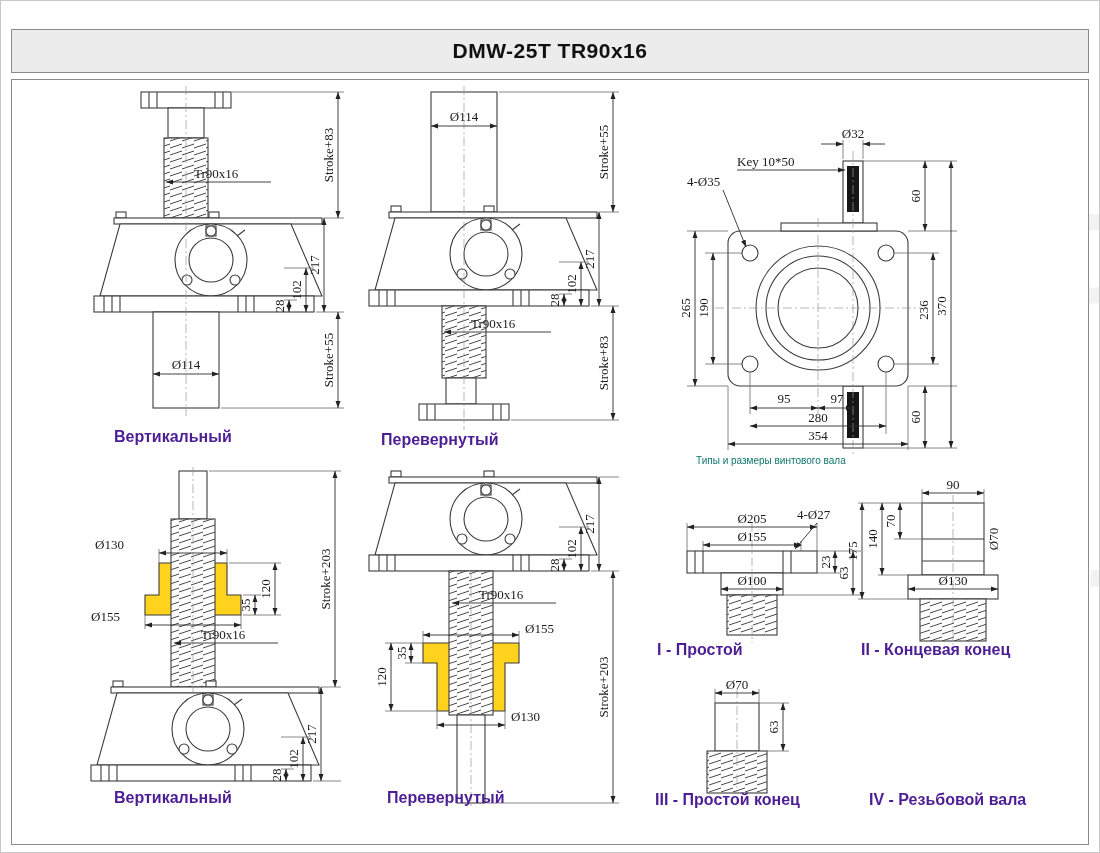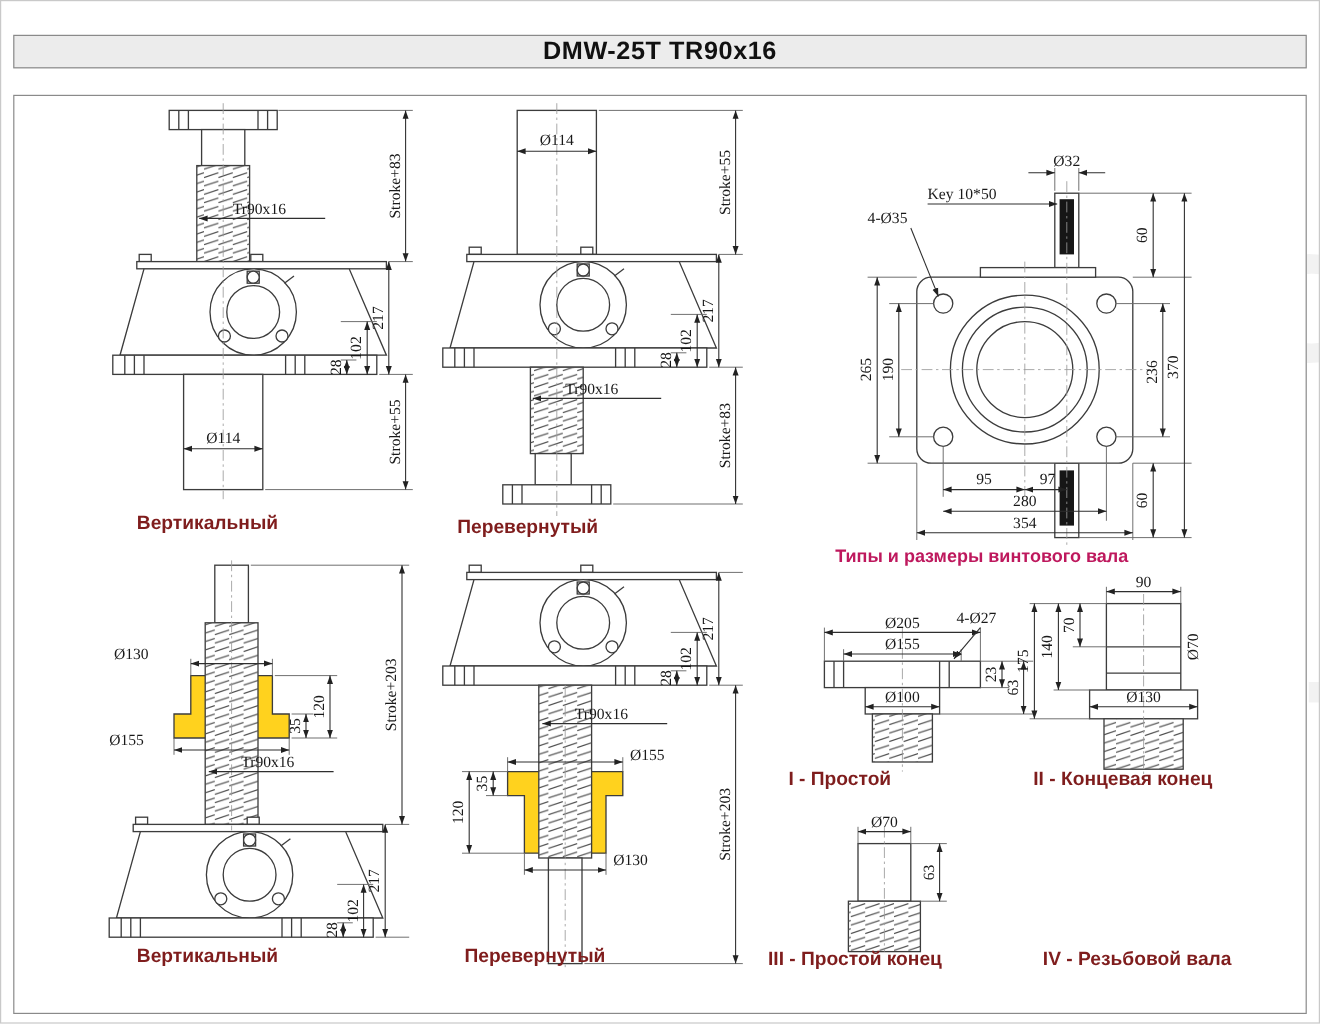--- a/index.html
+++ b/index.html
@@ -1,27 +1,27 @@
 <!DOCTYPE html>
 <html><head>
 <meta charset="utf-8">
 <style>
   *{margin:0;padding:0;box-sizing:border-box}
   html,body{background:#fff}
   body{width:1100px;height:853px;overflow:hidden;font-family:"Liberation Sans",sans-serif}
   .page{position:relative;width:1100px;height:853px;background:#fff;border:1px solid #c9c9c9;overflow:hidden}
-  .titlebar{position:absolute;left:10px;top:28px;width:1078px;height:28px;background:#ececec;border:1px solid #8a8a8a;
+  .titlebar{position:absolute;left:10px;top:28px;width:1078px;height:44px;background:#ececec;border:1px solid #8a8a8a;
             display:flex;align-items:center;justify-content:center;z-index:3}
   .titlebar span{font-weight:bold;font-size:21px;color:#111;letter-spacing:.5px}
   .main{position:absolute;left:10px;top:78px;width:1078px;height:766px;border:1px solid #8a8a8a;background:#fff;z-index:1}
   .wm{position:absolute;font-weight:bold;font-size:120px;letter-spacing:14px;color:rgba(0,0,0,0.05);
       white-space:nowrap;pointer-events:none;z-index:1;font-family:"DejaVu Sans",sans-serif}
   .dwg{position:absolute;z-index:2}
-  .lbl{position:absolute;font-weight:bold;font-size:16px;color:#7f1d1d;z-index:2}
-  .heading{position:absolute;font-weight:bold;font-size:15px;color:#be185d;z-index:2}
+  .lbl{position:absolute;font-weight:bold;font-size:16px;color:#4c1d95;z-index:2}
+  .heading{position:absolute;font-weight:normal;font-size:10px;color:#0f766e;z-index:2}
   svg{overflow:visible;display:block}
   svg text{font-family:"Liberation Serif",serif;font-size:13px;fill:#191919}
   .ln{stroke:#3c3c3c;stroke-width:1.1;fill:#fff}
   .lnn{stroke:#3c3c3c;stroke-width:1.1;fill:none}
   .thin{stroke:#6a6a6a;stroke-width:.8;fill:none}
   .cl{stroke:#999;stroke-width:.7;stroke-dasharray:9 3 2 3;fill:none}
   .dim{stroke:#2e2e2e;stroke-width:.9;fill:none}
 </style>
 </head>
 <body>
@@ -168,21 +168,21 @@
       <text transform="rotate(-90 215 198)" x="215" y="198" text-anchor="middle">102</text>
       <line class="dim" x1="203" y1="208" x2="203" y2="220" marker-start="url(#as)" marker-end="url(#ae)"></line>
       <text transform="rotate(-90 198 214)" x="198" y="214" text-anchor="middle">28</text>
       <line class="dim" x1="252" y1="220" x2="252" y2="334" marker-start="url(#as)" marker-end="url(#ae)"></line>
       <text transform="rotate(-90 247 277)" x="247" y="277" text-anchor="middle">Stroke+83</text>
     </g>
   </svg>
   </div>
   <div class="lbl" style="left:380px;top:430px">Перевернутый</div>
 
-  <div class="dwg" style="left:708px;top:95px">
+  <div class="dwg" style="left:672px;top:95px">
   <svg width="310" height="310" viewBox="0 0 310 310">
     <g>
       <rect class="ln" x="170" y="65" width="20" height="62"></rect>
       <rect x="174" y="70" width="12" height="46" fill="#161616"></rect>
       <rect class="ln" x="170" y="290" width="20" height="62"></rect>
       <rect x="174" y="296" width="12" height="46" fill="#161616"></rect>
       <rect class="ln" x="55" y="135" width="180" height="155" rx="12"></rect>
       <rect class="ln" x="108" y="127" width="96" height="8"></rect>
       <circle class="ln" cx="77" cy="157" r="8"></circle>
           <circle class="ln" cx="213" cy="157" r="8"></circle>
@@ -456,17 +456,17 @@
           <line class="thin" x1="86" y1="22" x2="86" y2="8"></line>
       <line class="dim" x1="42" y1="12" x2="86" y2="12" marker-start="url(#as)" marker-end="url(#ae)"></line>
       <text x="64" y="8" text-anchor="middle">Ø70</text>
       <line class="thin" x1="86" y1="22" x2="116" y2="22"></line>
       <line class="thin" x1="94" y1="70" x2="116" y2="70"></line>
       <line class="dim" x1="110" y1="22" x2="110" y2="70" marker-start="url(#as)" marker-end="url(#ae)"></line>
       <text transform="rotate(-90 105 46)" x="105" y="46" text-anchor="middle">63</text>
     </g>
   </svg>
   </div>
-  <div class="lbl" style="left:639px;top:790px">III - Простой конец</div>
+  <div class="lbl" style="left:654px;top:790px">III - Простой конец</div>
 
   <div class="lbl" style="left:868px;top:790px">IV - Резьбовой вала</div>
 
 </div>
 
 </body></html>

